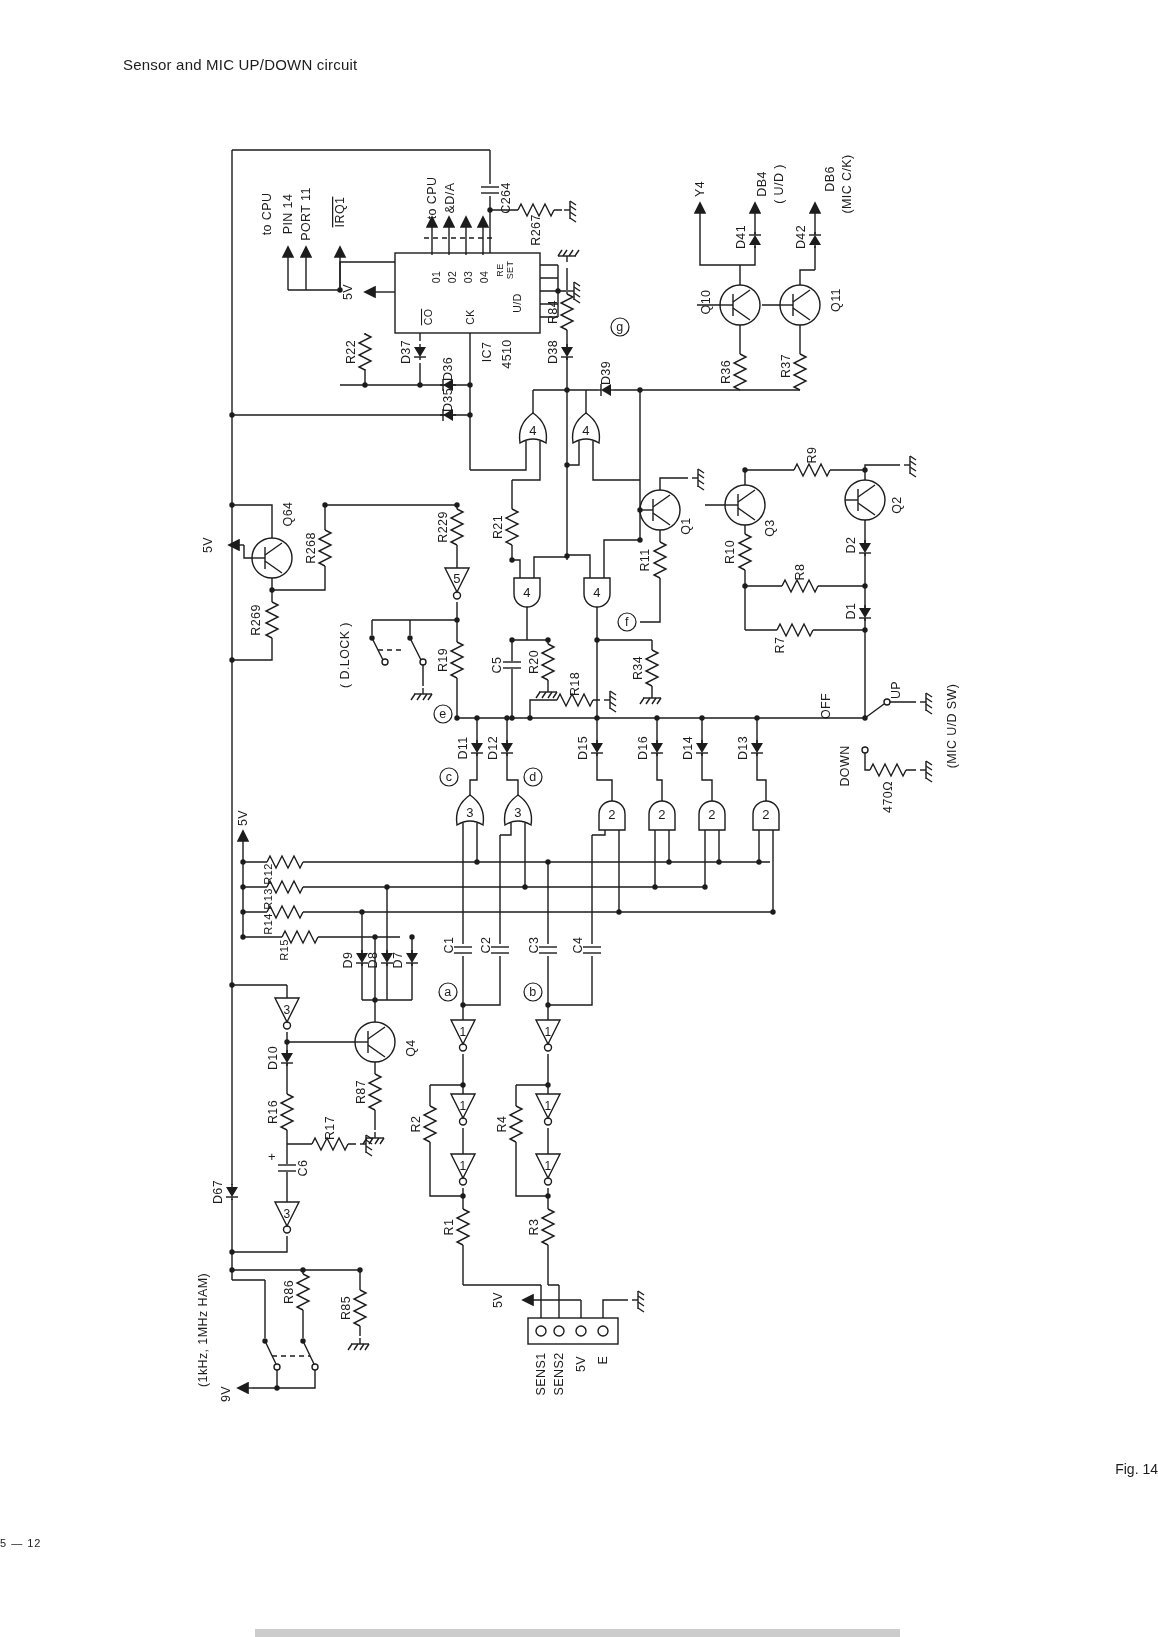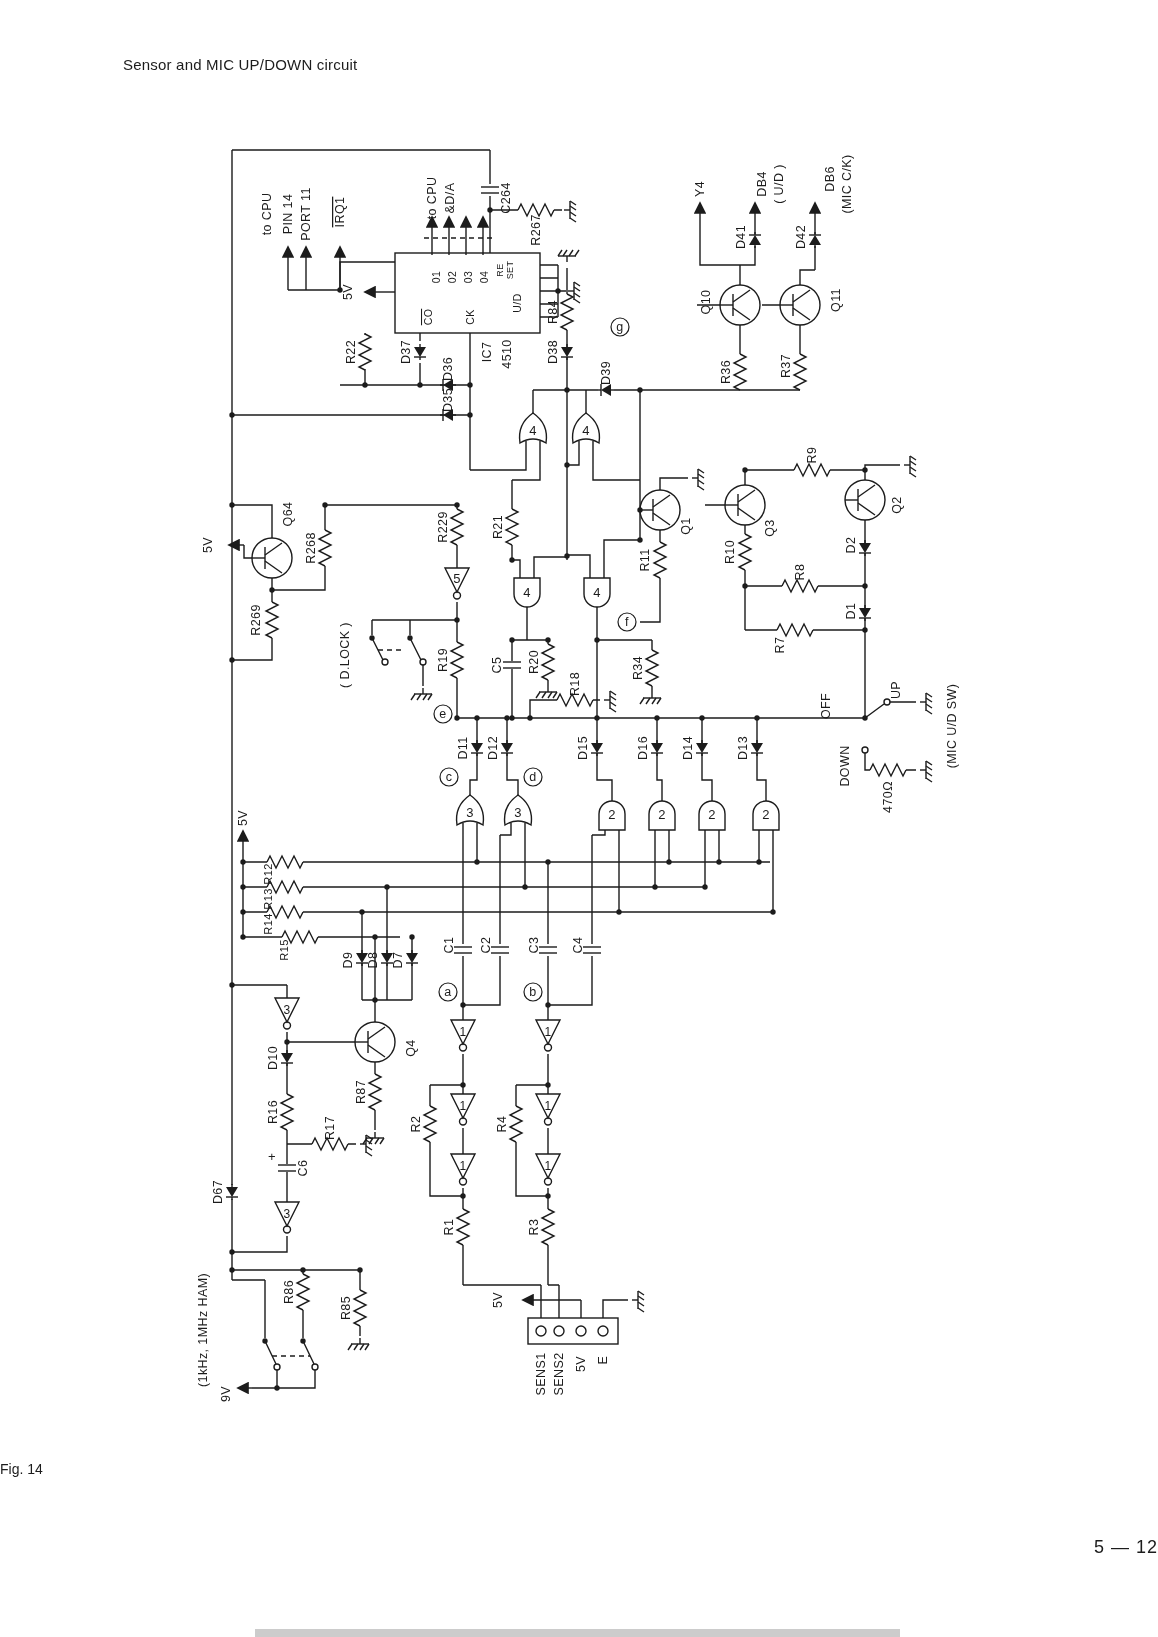--- a/index.html
+++ b/index.html
@@ -1,20 +1,20 @@
 <!DOCTYPE html>
 <html style="--ink: #1c1c1c; --paper: #ffffff; --scanbar: #cccccc;"><head>
 <meta charset="utf-8">
 <style>
   html,body{margin:0;padding:0;background:#ffffff}
   .page{position:relative;width:1158px;height:1637px;background:var(--paper,#fff);overflow:hidden;font-family:"Liberation Sans",sans-serif}
   .header{position:absolute;left:123px;top:56px;font-size:15px;font-weight:400;color:var(--ink,#1c1c1c);letter-spacing:.2px}
   #schematic{position:absolute;left:0;top:0}
-  .fig-caption{position:absolute;left:0;top:1461px;width:1158px;text-align:left;font-size:14px;color:var(--ink,#1c1c1c)}
-  .page-number{position:absolute;left:0;top:1537px;width:1158px;text-align:right;font-size:18px;color:var(--ink,#1c1c1c);letter-spacing:1px}
+  .fig-caption{position:absolute;left:0;top:1461px;width:1158px;text-align:right;font-size:14px;color:var(--ink,#1c1c1c)}
+  .page-number{position:absolute;left:0;top:1537px;width:1158px;text-align:left;font-size:11px;color:var(--ink,#1c1c1c);letter-spacing:1px}
   .scan-bar{position:absolute;left:255px;bottom:0;width:645px;height:8px;background:var(--scanbar,#ccc)}
   #schematic .wires path{fill:none;stroke:var(--ink,#1c1c1c);stroke-width:1.4}
   #schematic .dashed{stroke-dasharray:5 4}
   #schematic .parts use,#schematic .parts rect,#schematic .parts circle{stroke:var(--ink,#1c1c1c);fill:none;stroke-width:1.4}
   #schematic .dots circle{fill:var(--ink,#1c1c1c);stroke:none}
   #schematic .fillink{fill:var(--ink,#1c1c1c);stroke:none}
   #labels-layer text{fill:var(--ink,#1c1c1c);text-anchor:middle;dominant-baseline:central;font-family:"Liberation Sans",sans-serif;letter-spacing:.4px}
   #labels-layer text.ov{text-decoration:overline}
   #labels-layer circle{fill:none;stroke:var(--ink,#1c1c1c);stroke-width:1.2}
 </style>

